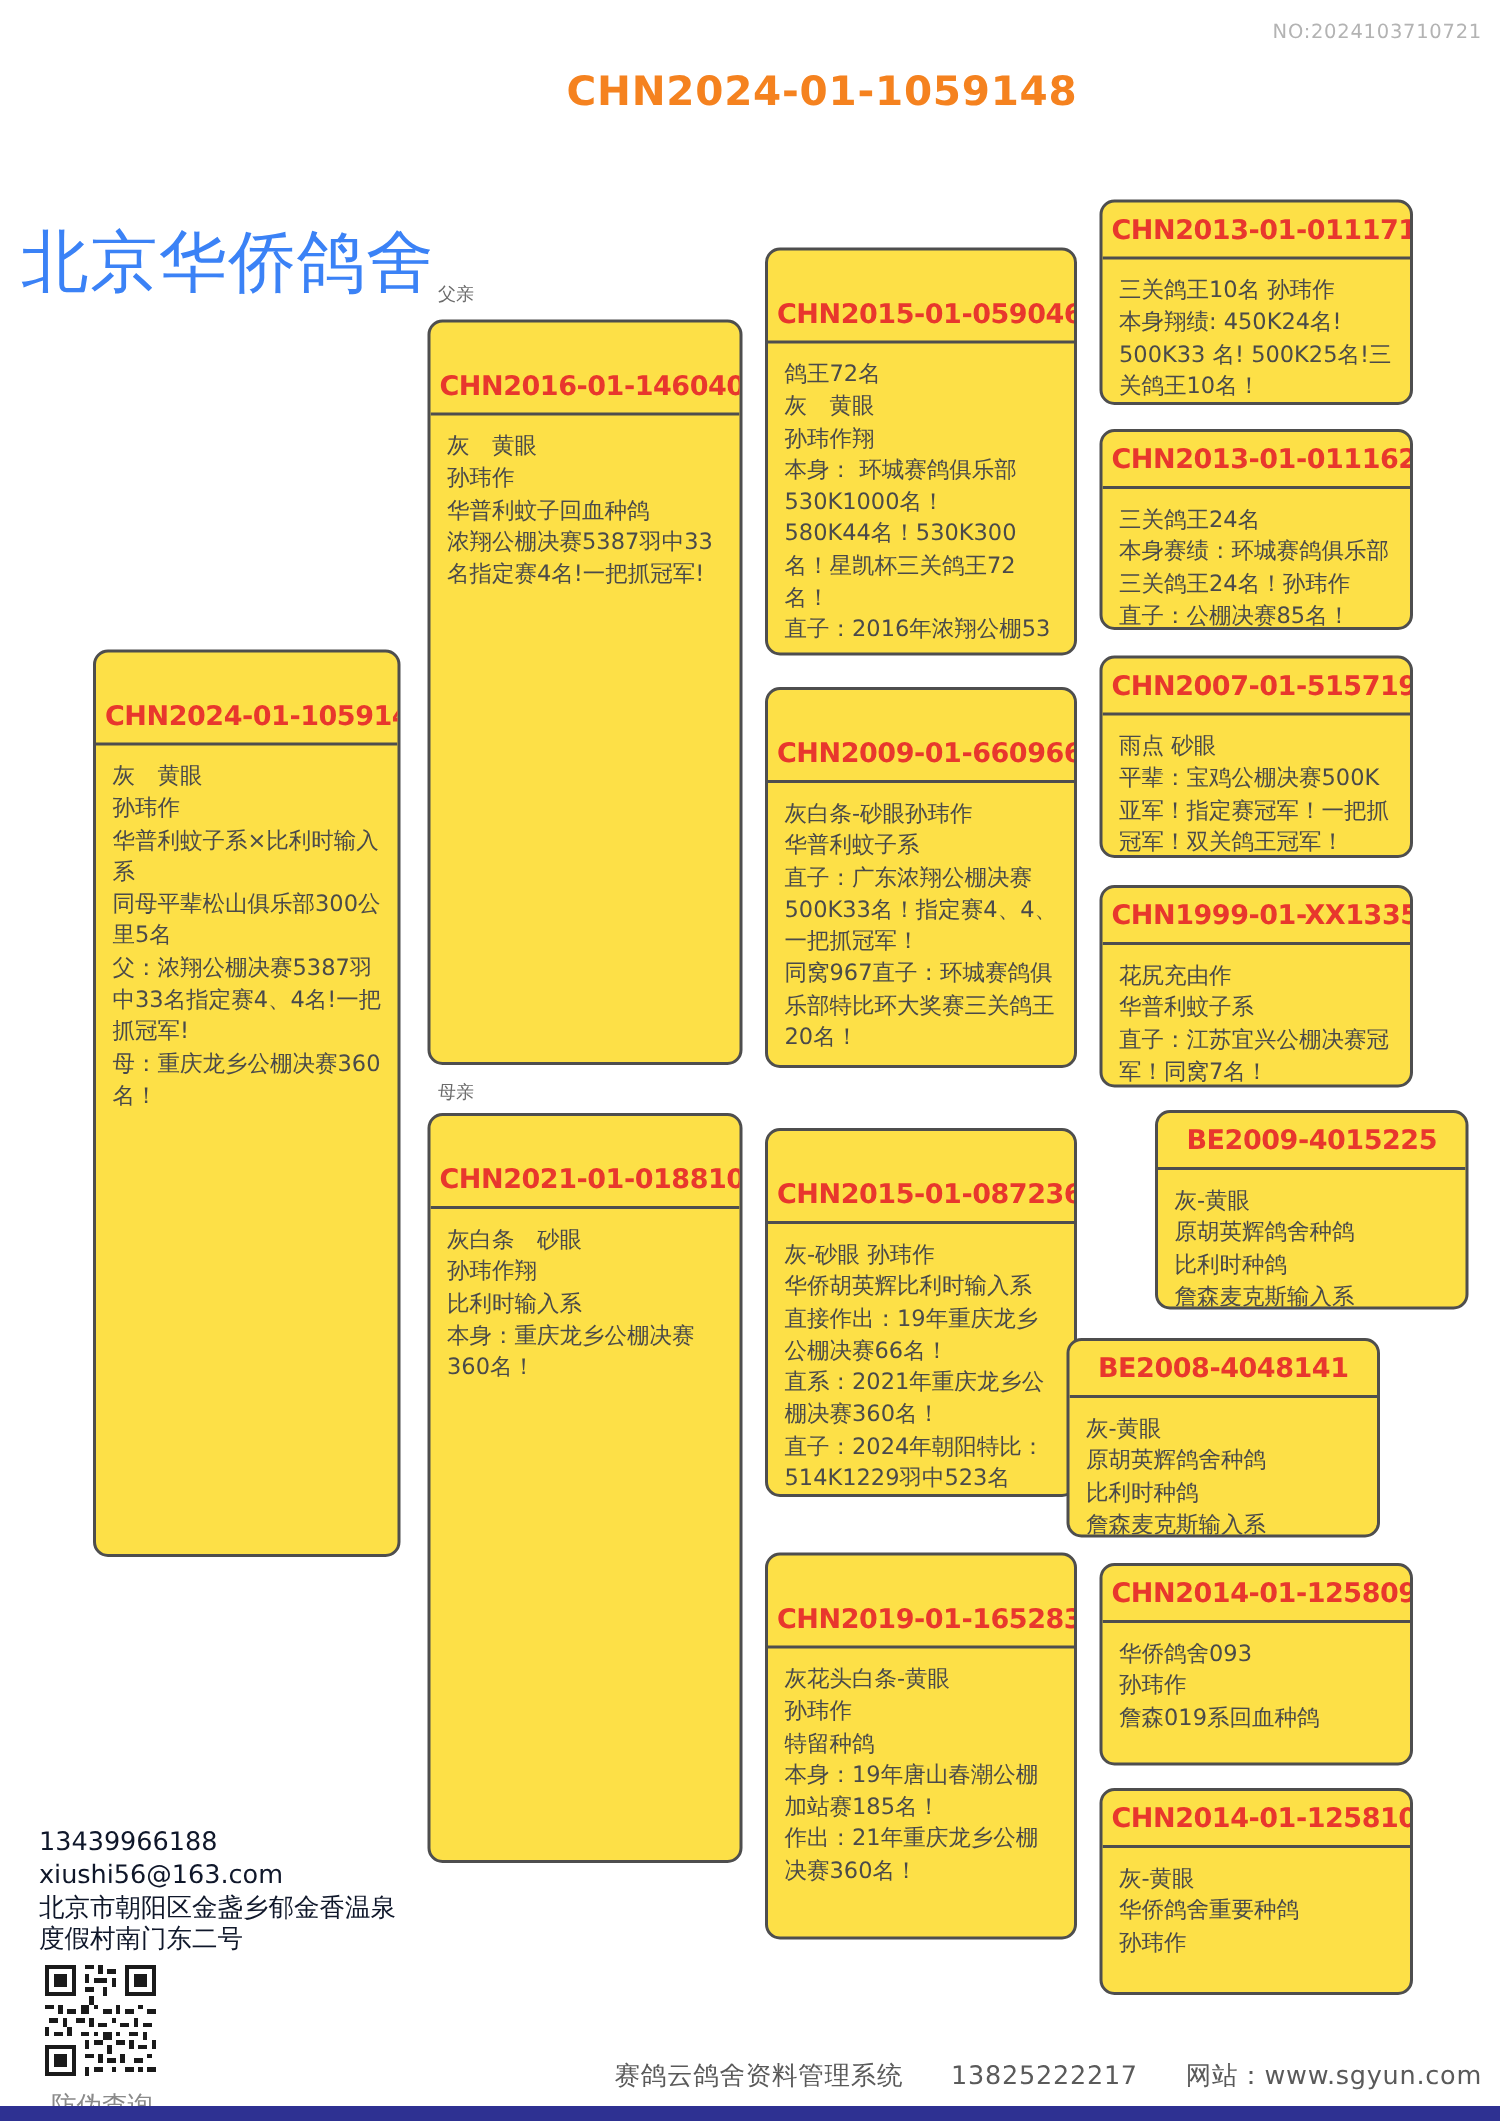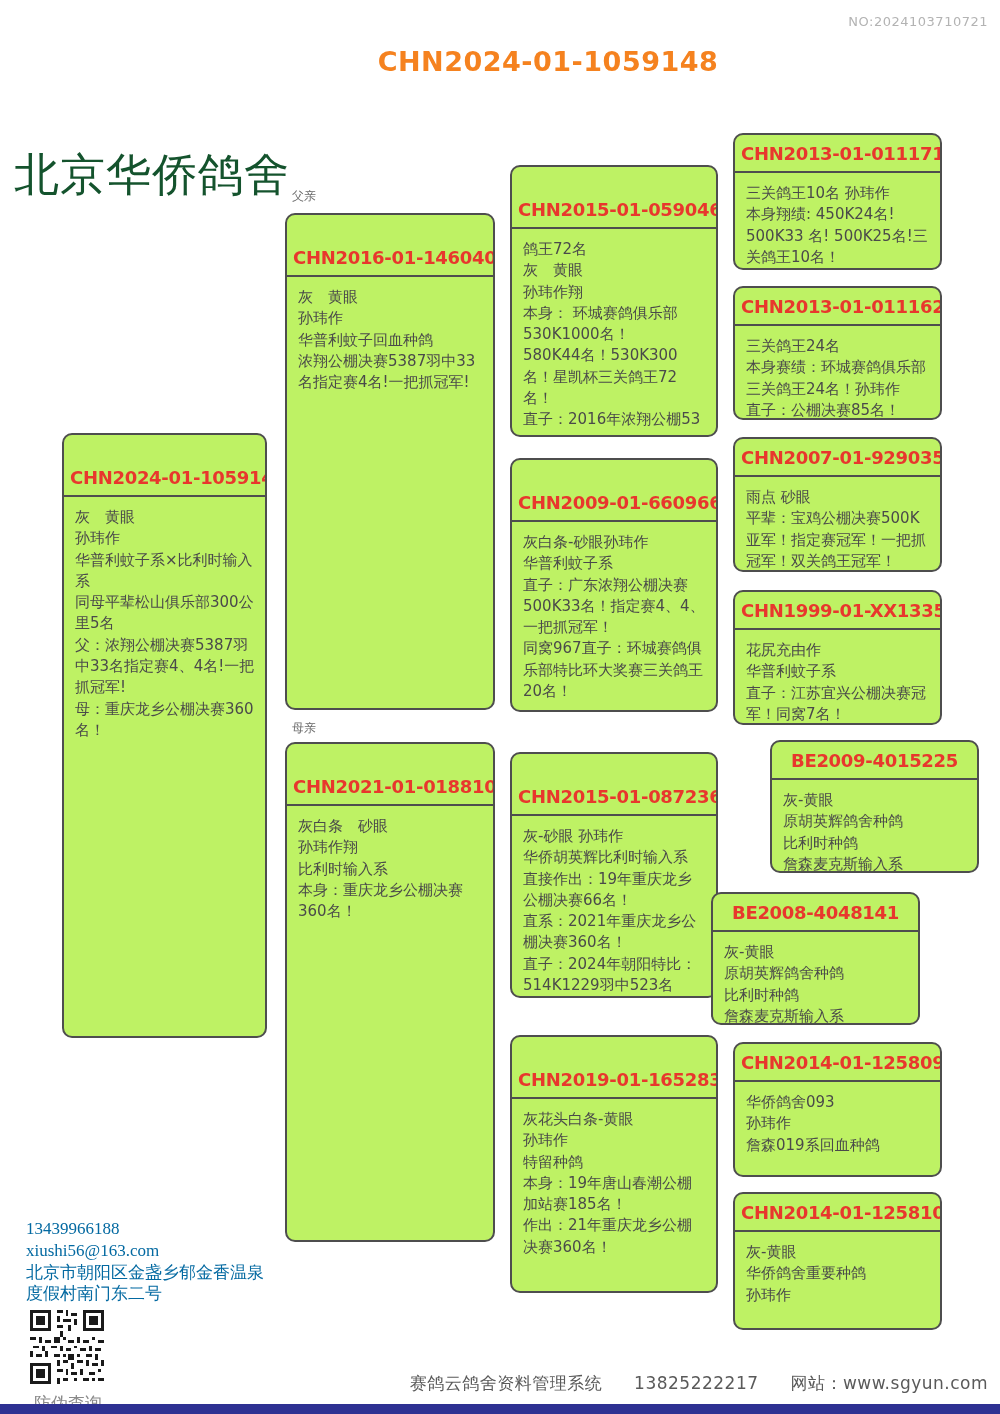--- a/index.html
+++ b/index.html
@@ -10,41 +10,41 @@
   }
   .abs{position:absolute;}
   .doc-no{
     top:14px;right:12px;font-size:13px;color:#b3b3b3;letter-spacing:0.5px;
   }
   .main-title{
     top:46px;left:0;right:0;text-align:center;padding-left:96px;
     font-size:27px;font-weight:bold;color:#f5821f;letter-spacing:0.5px;
   }
   .loft-name{
-    top:145px;left:14px;font-size:45px;color:#14532d;letter-spacing:1px;
+    top:145px;left:14px;font-size:45px;color:#3b82f6;letter-spacing:1px;
   }
   .parent-label{
     font-size:12px;color:#6b6b6b;
   }
   .pbox{
-    position:absolute;background:#bef264;border:2px solid #4e4e4e;border-radius:10px;
+    position:absolute;background:#fde047;border:2px solid #4e4e4e;border-radius:10px;
     box-sizing:border-box;overflow:hidden;
   }
   .pbox .ring{
     display:block;text-align:center;font-weight:bold;color:#e8372d;
     font-size:18px;letter-spacing:-0.3px;white-space:nowrap;
     padding:8px 6px 7px;border-bottom:2px solid #4e4e4e;
   }
   .pbox.tall .ring{padding-top:32px;}
   .pbox .body{
     padding:10px 10px 8px 11px;font-size:15px;line-height:1.42;color:#4a4a4a;
     white-space:pre-line;
   }
   .contact{
-    left:26px;top:1218px;font-size:17px;color:#0369a1;line-height:1.28;font-family:Liberation Serif, serif;
+    left:26px;top:1218px;font-size:17px;color:#0f172a;line-height:1.28;
   }
   .qr-wrap{left:30px;top:1310px;width:76px;font-family:Liberation Serif, serif;}
   .qr{width:74px;height:74px;display:block;}
   .qr-label{font-size:17px;color:#8a8a8a;margin-top:8px;margin-left:4px;}
   .footer-line{
     top:1372px;right:12px;font-size:17px;color:#5a5a5a;letter-spacing:0.5px;
   }
   .footer-line span{margin-left:26px;}
   .footer-line span:first-child{margin-left:0;}
   .bottom-bar{
@@ -124,21 +124,21 @@
   <div class="body">三关鸽王10名  孙玮作
 本身翔绩: 450K24名! 500K33 名! 500K25名!三关鸽王10名！</div>
 </div>
 <div class="pbox" style="left:733px;top:286px;width:209px;height:134px;">
   <span class="ring">CHN2013-01-011162</span>
   <div class="body">三关鸽王24名
 本身赛绩：环城赛鸽俱乐部三关鸽王24名！孙玮作
 直子：公棚决赛85名！</div>
 </div>
 <div class="pbox" style="left:733px;top:437px;width:209px;height:135px;">
-  <span class="ring">CHN2007-01-929035</span>
+  <span class="ring">CHN2007-01-515719</span>
   <div class="body">雨点  砂眼
 平辈：宝鸡公棚决赛500K亚军！指定赛冠军！一把抓冠军！双关鸽王冠军！</div>
 </div>
 <div class="pbox" style="left:733px;top:590px;width:209px;height:135px;">
   <span class="ring">CHN1999-01-XX1335</span>
   <div class="body">花尻充由作
 华普利蚊子系
 直子：江苏宜兴公棚决赛冠军！同窝7名！</div>
 </div>
 <div class="pbox" style="left:770px;top:740px;width:209px;height:133px;">

